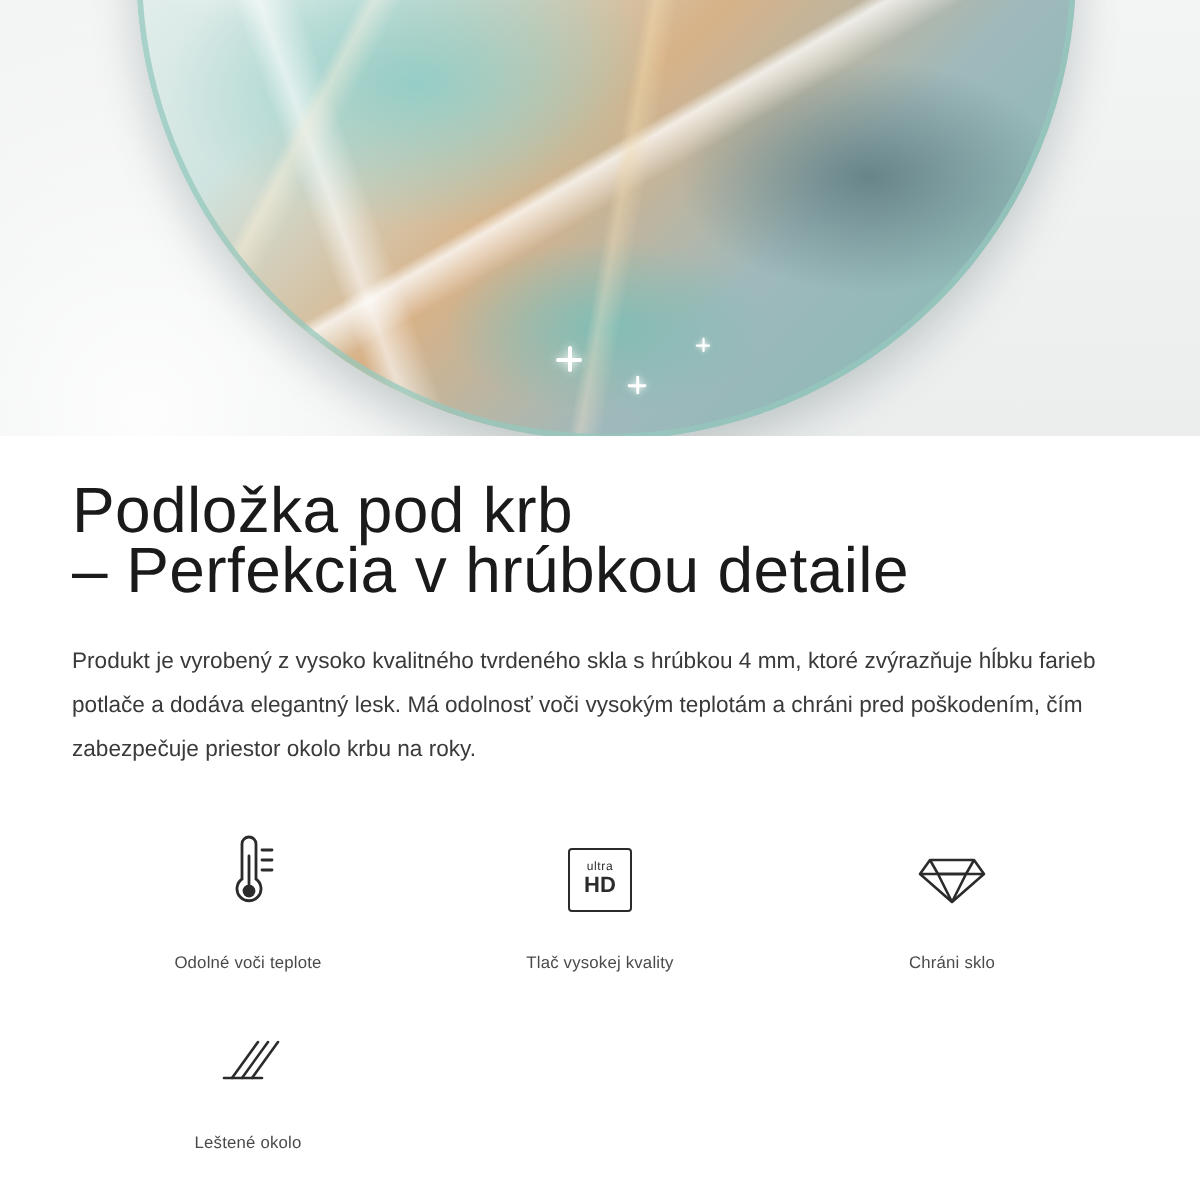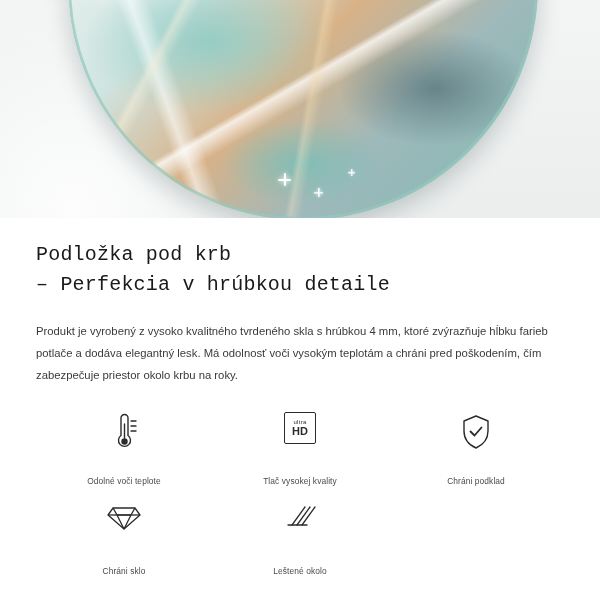--- a/index.html
+++ b/index.html
@@ -101,23 +101,23 @@
   .sparkle-3 { left: 345px; top: 166px; transform: scale(.55); }
 
   
   .content {
     padding: 0 36px;
     box-sizing: border-box;
   }
   .headline {
     margin: 0;
     padding-top: 22px;
-    font-family: Liberation Mono, monospace;
+    font-family: Liberation Sans, sans-serif;
     font-weight: 400;
-    font-size: 20px;
+    font-size: 32px;
     line-height: 30px;
     color: #1a1a1a;
     letter-spacing: .2px;
   }
   .headline .line2 { display: block; }
 
   .paragraph {
     margin: 20px 0 12px 0;
     font-size: 11.3px;
     line-height: 22px;
@@ -134,21 +134,21 @@
   }
   .feature {
     display: flex;
     flex-direction: column;
     align-items: center;
     justify-content: flex-start;
   }
   .feature-icon {
     height: 44px;
     display: flex;
-    align-items: flex-start;
+    align-items: flex-end;
     justify-content: center;
   }
   .feature-label {
     margin-top: 20px;
     font-size: 8.4px;
     color: #4a4a4a;
     letter-spacing: .1px;
     text-align: center;
   }
   .ico { display: block; }
@@ -219,29 +219,20 @@
       <div class="feature">
         <div class="feature-icon">
           <div class="ultrahd">
             <span class="u-top">ultra</span>
             <span class="u-bot">HD</span>
           </div>
         </div>
         <div class="feature-label">Tlač vysokej kvality</div>
       </div>
 
-      <div class="feature">
-        <div class="feature-icon">
-          <svg class="ico" width="34" height="40" viewBox="0 0 34 40" fill="none" stroke="#2b2b2b" stroke-width="1.4" stroke-linejoin="round">
-            <path d="M17 4 5 9v10c0 8 5.2 14 12 17 6.8-3 12-9 12-17V9z"></path>
-            <path d="M11.5 19.5 15.5 23.5 22.5 15.5" stroke-width="1.8" stroke-linecap="round"></path>
-          </svg>
-        </div>
-        <div class="feature-label">Chráni podklad</div>
-      </div>
 
       <div class="feature">
         <div class="feature-icon">
           <svg class="ico" width="36" height="32" viewBox="0 0 36 32" fill="none" stroke="#2b2b2b" stroke-width="1.3" stroke-linejoin="round">
             <path d="M7 6h22l5 7-16 14L2 13z"></path>
             <path d="M2 13h32"></path>
             <path d="M7 6l4 7 7 14"></path>
             <path d="M29 6l-4 7-7 14"></path>
             <path d="M11 13h14"></path>
           </svg>

